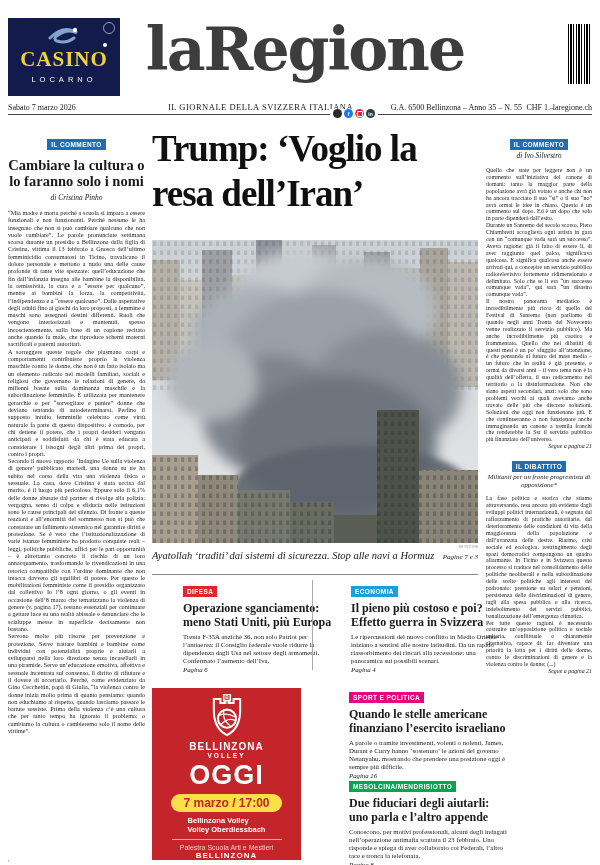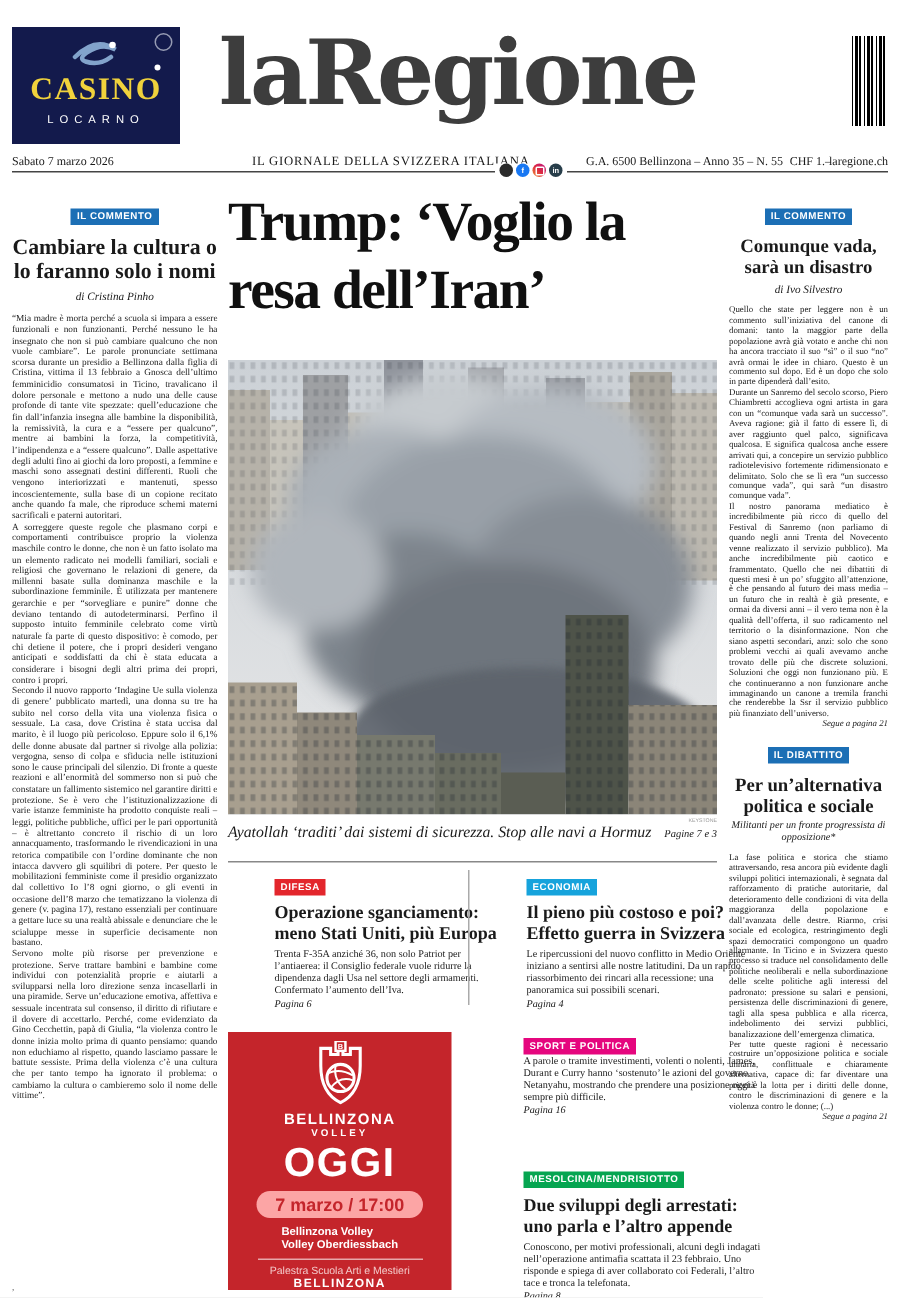--- a/index.html
+++ b/index.html
@@ -60,21 +60,21 @@
   .subsec-title{font-weight:bold;font-size:12px;line-height:13.5px;margin:4px 0 4px;}
   .subsec-body{font-size:6.8px;line-height:8px;}
   .subsec-page{font-style:italic;font-size:6.8px;margin-top:1px;}
   #vdivider1{position:absolute;left:312px;top:580px;height:90px;border-left:1px solid #aaa;}
   
   #ad-box{position:absolute;left:152px;top:688px;width:149px;height:172px;background:#c4252b;color:#fff;
           display:flex;flex-direction:column;align-items:center;font-family:"Liberation Sans",sans-serif;}
   #ad-club1{font-weight:bold;font-size:10px;letter-spacing:1px;margin-top:1px;}
   #ad-club2{font-weight:bold;font-size:6.5px;letter-spacing:2px;}
   #ad-today{font-weight:bold;font-size:27px;letter-spacing:1px;margin:1px 0 3px;}
-  #ad-pill{background:#fca5a5;color:#c4252b;font-weight:bold;font-size:12px;border-radius:9px;padding:2px 12px;}
+  #ad-pill{background:#fde047;color:#c4252b;font-weight:bold;font-size:12px;border-radius:9px;padding:2px 12px;}
   #ad-match{font-weight:bold;font-size:7.5px;line-height:9px;margin-top:4px;text-align:left;}
   #ad-div{width:110px;border-top:1px solid rgba(255,255,255,.6);margin:5px 0 4px;}
   #ad-venue{font-size:7px;color:#f3c9c9;} #ad-city{font-weight:bold;font-size:8px;letter-spacing:1px;}
   
   #print-mark{position:absolute;left:8px;top:856px;font-size:6px;color:#555;}
 </style>
 </head>
 <body>
 
 <div id="page">
@@ -228,48 +228,47 @@
       <div>Bellinzona Volley</div>
       <div>Volley Oberdiessbach</div>
     </div>
     <div id="ad-div"></div>
     <div id="ad-venue">Palestra Scuola Arti e Mestieri</div>
     <div id="ad-city">BELLINZONA</div>
   </div>
 
   <div class="subsec" style="left:318px;top:686px;width:160px;">
     <span class="badge b-pink">SPORT E POLITICA</span>
+    <div class="subsec-title">Quando le stelle americane finanziano l’esercito israeliano</div>
     <div class="subsec-body">A parole o tramite investimenti, volenti o nolenti, James, Durant e Curry hanno ‘sostenuto’ le azioni del governo Netanyahu, mostrando che prendere una posizione oggi è sempre più difficile.</div>
     <div class="subsec-page">Pagina 16</div>
   </div>
 
   <div class="subsec" style="left:318px;top:775px;width:160px;">
     <span class="badge b-green">MESOLCINA/MENDRISIOTTO</span>
-    <div class="subsec-title">Due sviluppi degli arrestati: uno parla e l’altro appende</div>
+    <div class="subsec-title">Due fiduciari degli aiutarli: uno parla e l’altro appende</div>
     <div class="subsec-body">Conoscono, per motivi professionali, alcuni degli indagati nell’operazione antimafia scattata il 23 febbraio. Uno risponde e spiega di aver collaborato coi Federali, l’altro tace e tronca la telefonata.</div>
     <div class="subsec-page">Pagina 8</div>
   </div>
 
   <div id="right-col">
     <div id="commento">
       <span class="badge b-blue">IL COMMENTO</span>
-      <div class="rc-title">Comunque vada, sarà un disastro</div>
       <div class="byline">di Ivo Silvestro</div>
       <div class="tinytext">
         <p>Quello che state per leggere non è un commento sull’iniziativa del canone di domani: tanto la maggior parte della popolazione avrà già votato e anche chi non ha ancora tracciato il suo “sì” o il suo “no” avrà ormai le idee in chiaro. Questo è un commento sul dopo. Ed è un dopo che solo in parte dipenderà dall’esito.</p>
         <p>Durante un Sanremo del secolo scorso, Piero Chiambretti accoglieva ogni artista in gara con un “comunque vada sarà un successo”. Aveva ragione: già il fatto di essere lì, di aver raggiunto quel palco, significava qualcosa. E significa qualcosa anche essere arrivati qui, a concepire un servizio pubblico radiotelevisivo fortemente ridimensionato e delimitato. Solo che se lì era “un successo comunque vada”, qui sarà “un disastro comunque vada”.</p>
         <p>Il nostro panorama mediatico è incredibilmente più ricco di quello del Festival di Sanremo (non parliamo di quando negli anni Trenta del Novecento venne realizzato il servizio pubblico). Ma anche incredibilmente più caotico e frammentato. Quello che nei dibattiti di questi mesi è un po’ sfuggito all’attenzione, è che pensando al futuro dei mass media – un futuro che in realtà è già presente, e ormai da diversi anni – il vero tema non è la qualità dell’offerta, il suo radicamento nel territorio o la disinformazione. Non che siano aspetti secondari, anzi: solo che sono problemi vecchi ai quali avevamo anche trovato delle più che discrete soluzioni. Soluzioni che oggi non funzionano più. E che continueranno a non funzionare anche immaginando un canone a tremila franchi che renderebbe la Ssr il servizio pubblico più finanziato dell’universo.</p>
         <p>
             <span class="segue">Segue a pagina 21</span>
           </p>
       </div>
     </div>
     <div id="dibattito">
       <span class="badge b-blue">IL DIBATTITO</span>
-      <div class="rc-title">Per un’alternativa politica e sociale</div>
       <div class="rc-sub">Militanti per un fronte progressista di opposizione*</div>
       <div class="tinytext">
         <p>La fase politica e storica che stiamo attraversando, resa ancora più evidente dagli sviluppi politici internazionali, è segnata dal rafforzamento di pratiche autoritarie, dal deterioramento delle condizioni di vita della maggioranza della popolazione e dall’avanzata delle destre. Riarmo, crisi sociale ed ecologica, restringimento degli spazi democratici compongono un quadro allarmante. In Ticino e in Svizzera questo processo si traduce nel consolidamento delle politiche neoliberali e nella subordinazione delle scelte politiche agli interessi del padronato: pressione su salari e pensioni, persistenza delle discriminazioni di genere, tagli alla spesa pubblica e alla ricerca, indebolimento dei servizi pubblici, banalizzazione dell’emergenza climatica.</p>
         <p><span>Per tutte queste ragioni è necessario costruire un’opposizione politica e sociale unitaria, conflittuale e chiaramente alternativa, capace di: far diventare una priorità la lotta per i diritti delle donne, contro le discriminazioni di genere e la violenza contro le donne; (...)</span> <span class="segue">Segue a pagina 21</span></p>
       </div>
     </div>
   </div>
 
   <div id="print-mark">,</div>
 </div>

